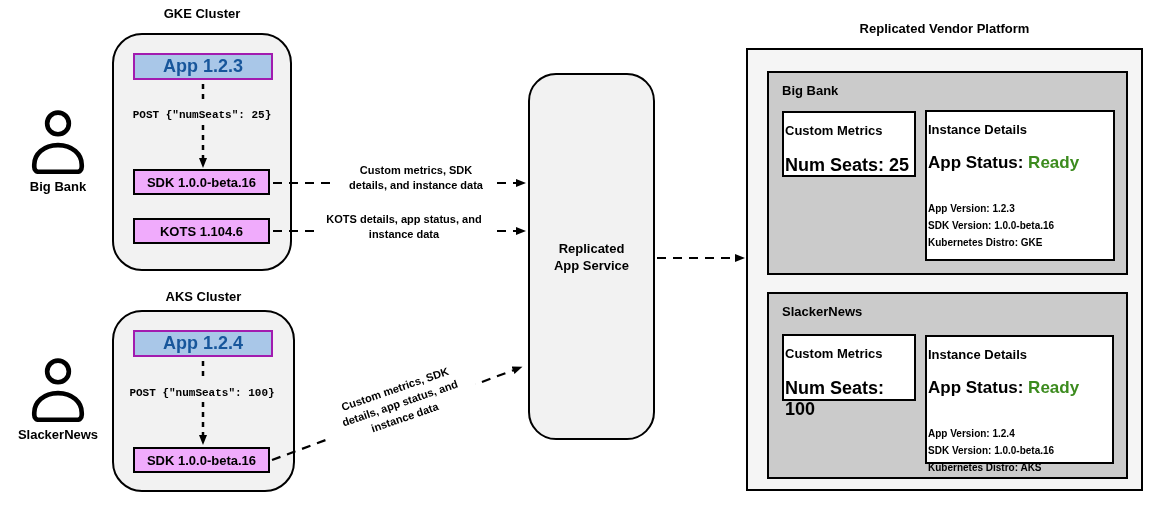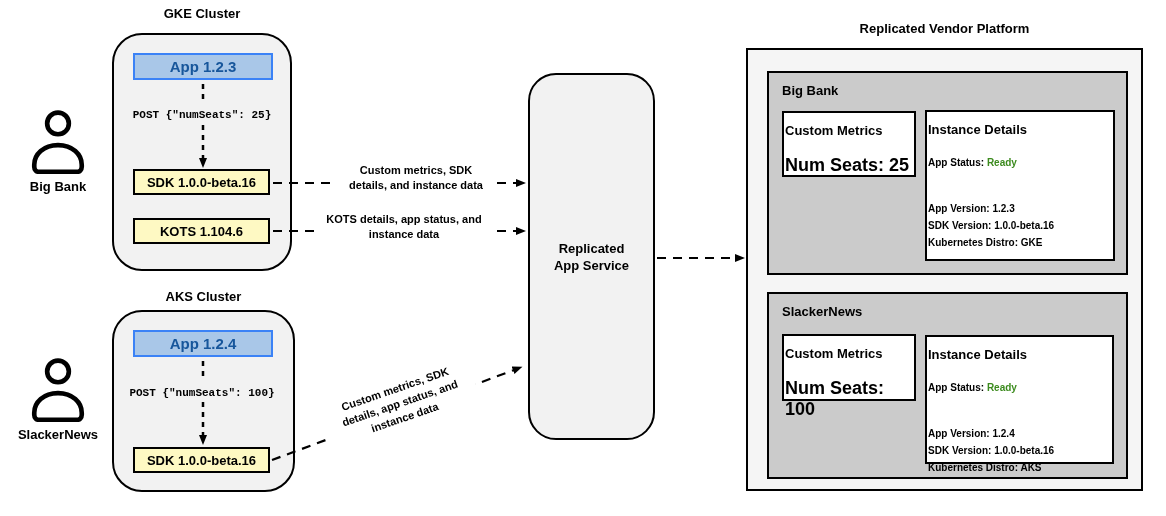--- a/index.html
+++ b/index.html
@@ -21,27 +21,27 @@
   
   .cluster {
     background: #f2f2f2;
     border: 2.5px solid #000;
     border-radius: 30px;
   }
   .cluster-title { font-size: 13px; text-align: center; }
 
   .app-box {
     background: #a9c7e8;
-    border: 2px solid #3b82f6;
+    border: 2px solid #a21caf;
     color: #17569b;
-    font-size: 15px;
+    font-size: 18px;
     display: flex; align-items: center; justify-content: center;
   }
   .white-box {
-    background: #fef9c3;
+    background: #f0abfc;
     border: 2px solid #000;
     font-size: 13px;
     display: flex; align-items: center; justify-content: center;
   }
   .post-text {
     font-family: "Liberation Mono", monospace;
     font-size: 11px;
     font-weight: 700;
     text-align: center;
     white-space: nowrap;
@@ -86,21 +86,21 @@
   .panel-name { position: absolute; left: 13px; top: 10px; font-size: 13px; }
   .inner-box {
     position: absolute;
     background: #fff;
     border: 2.5px solid #000;
     padding: 10px 1px;
     font-size: 13px;
   }
   .inner-box .box-title { display: block; font-size: 13px; line-height: 15px; }
   .metric-value { display: block; margin-top: 17px; font-size: 18px; }
-  .status-line { display: block; margin-top: 18px; font-size: 10px; line-height: 15px; }
+  .status-line { display: block; margin-top: 18px; font-size: 17px; line-height: 15px; }
   .status-ready { color: #3c8b1e; }
   .detail-lines { display: block; margin-top: 30px; font-size: 10px; line-height: 17px; }
   .detail-lines span { display: block; white-space: nowrap; }
 
   svg.connector-layer {
     position: absolute; left: 0; top: 0;
     z-index: 5;
     pointer-events: none;
   }
 </style>

